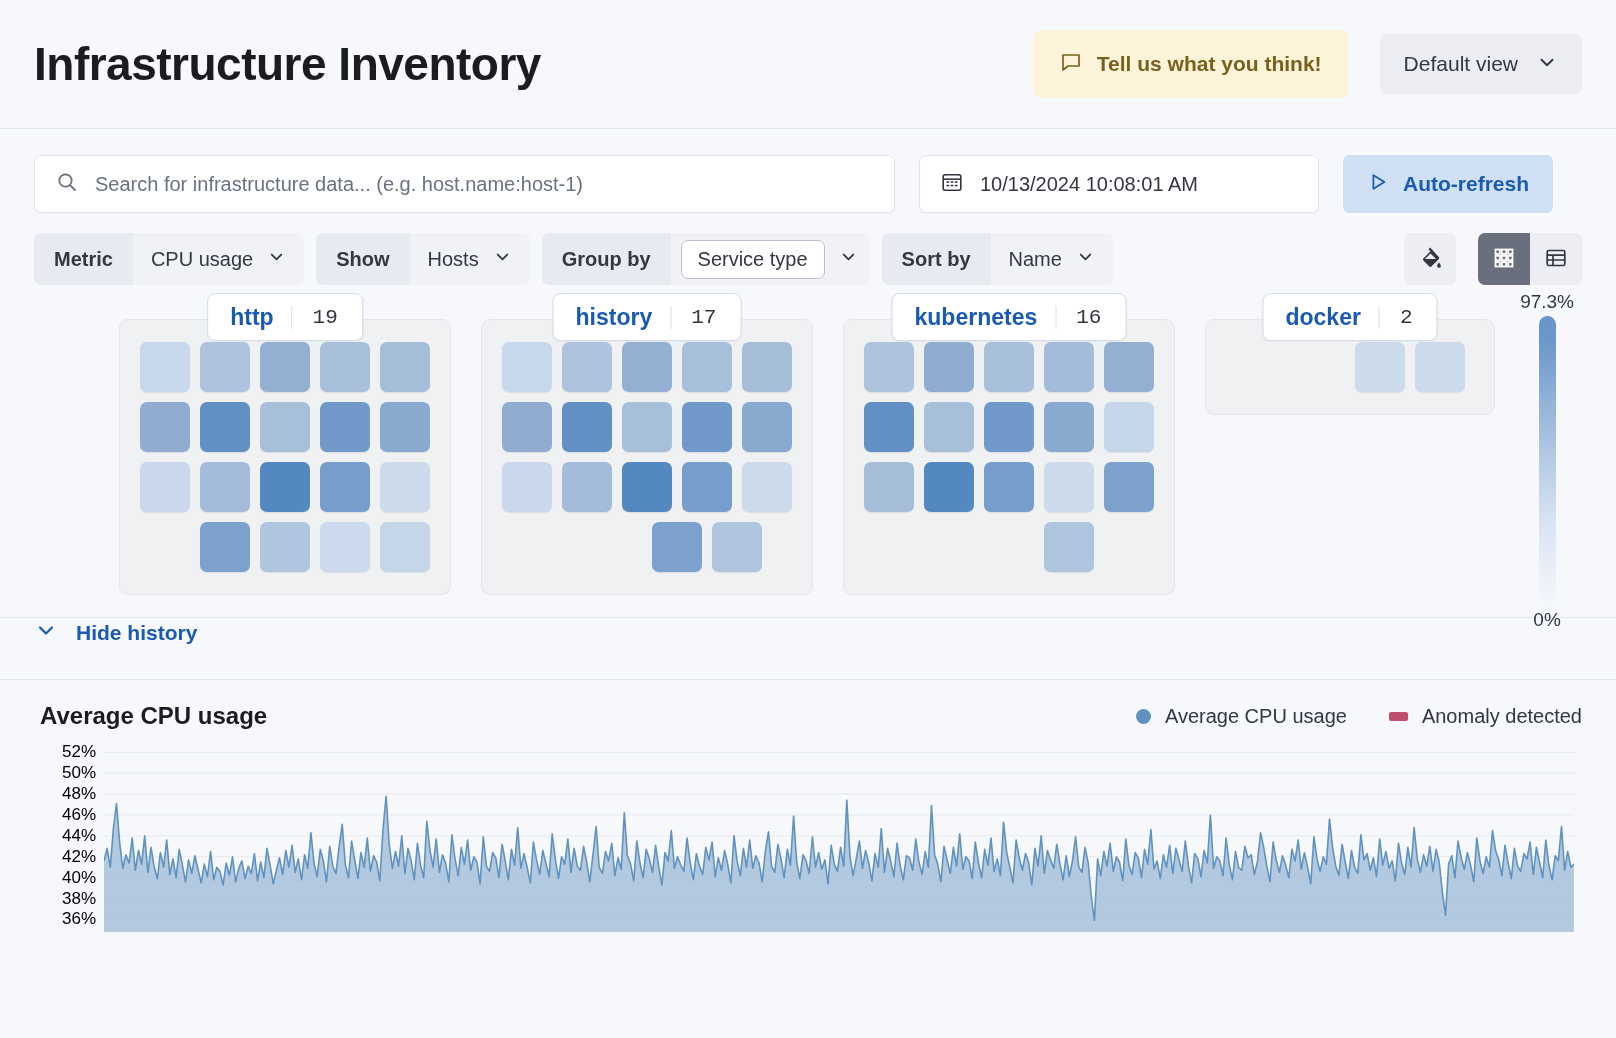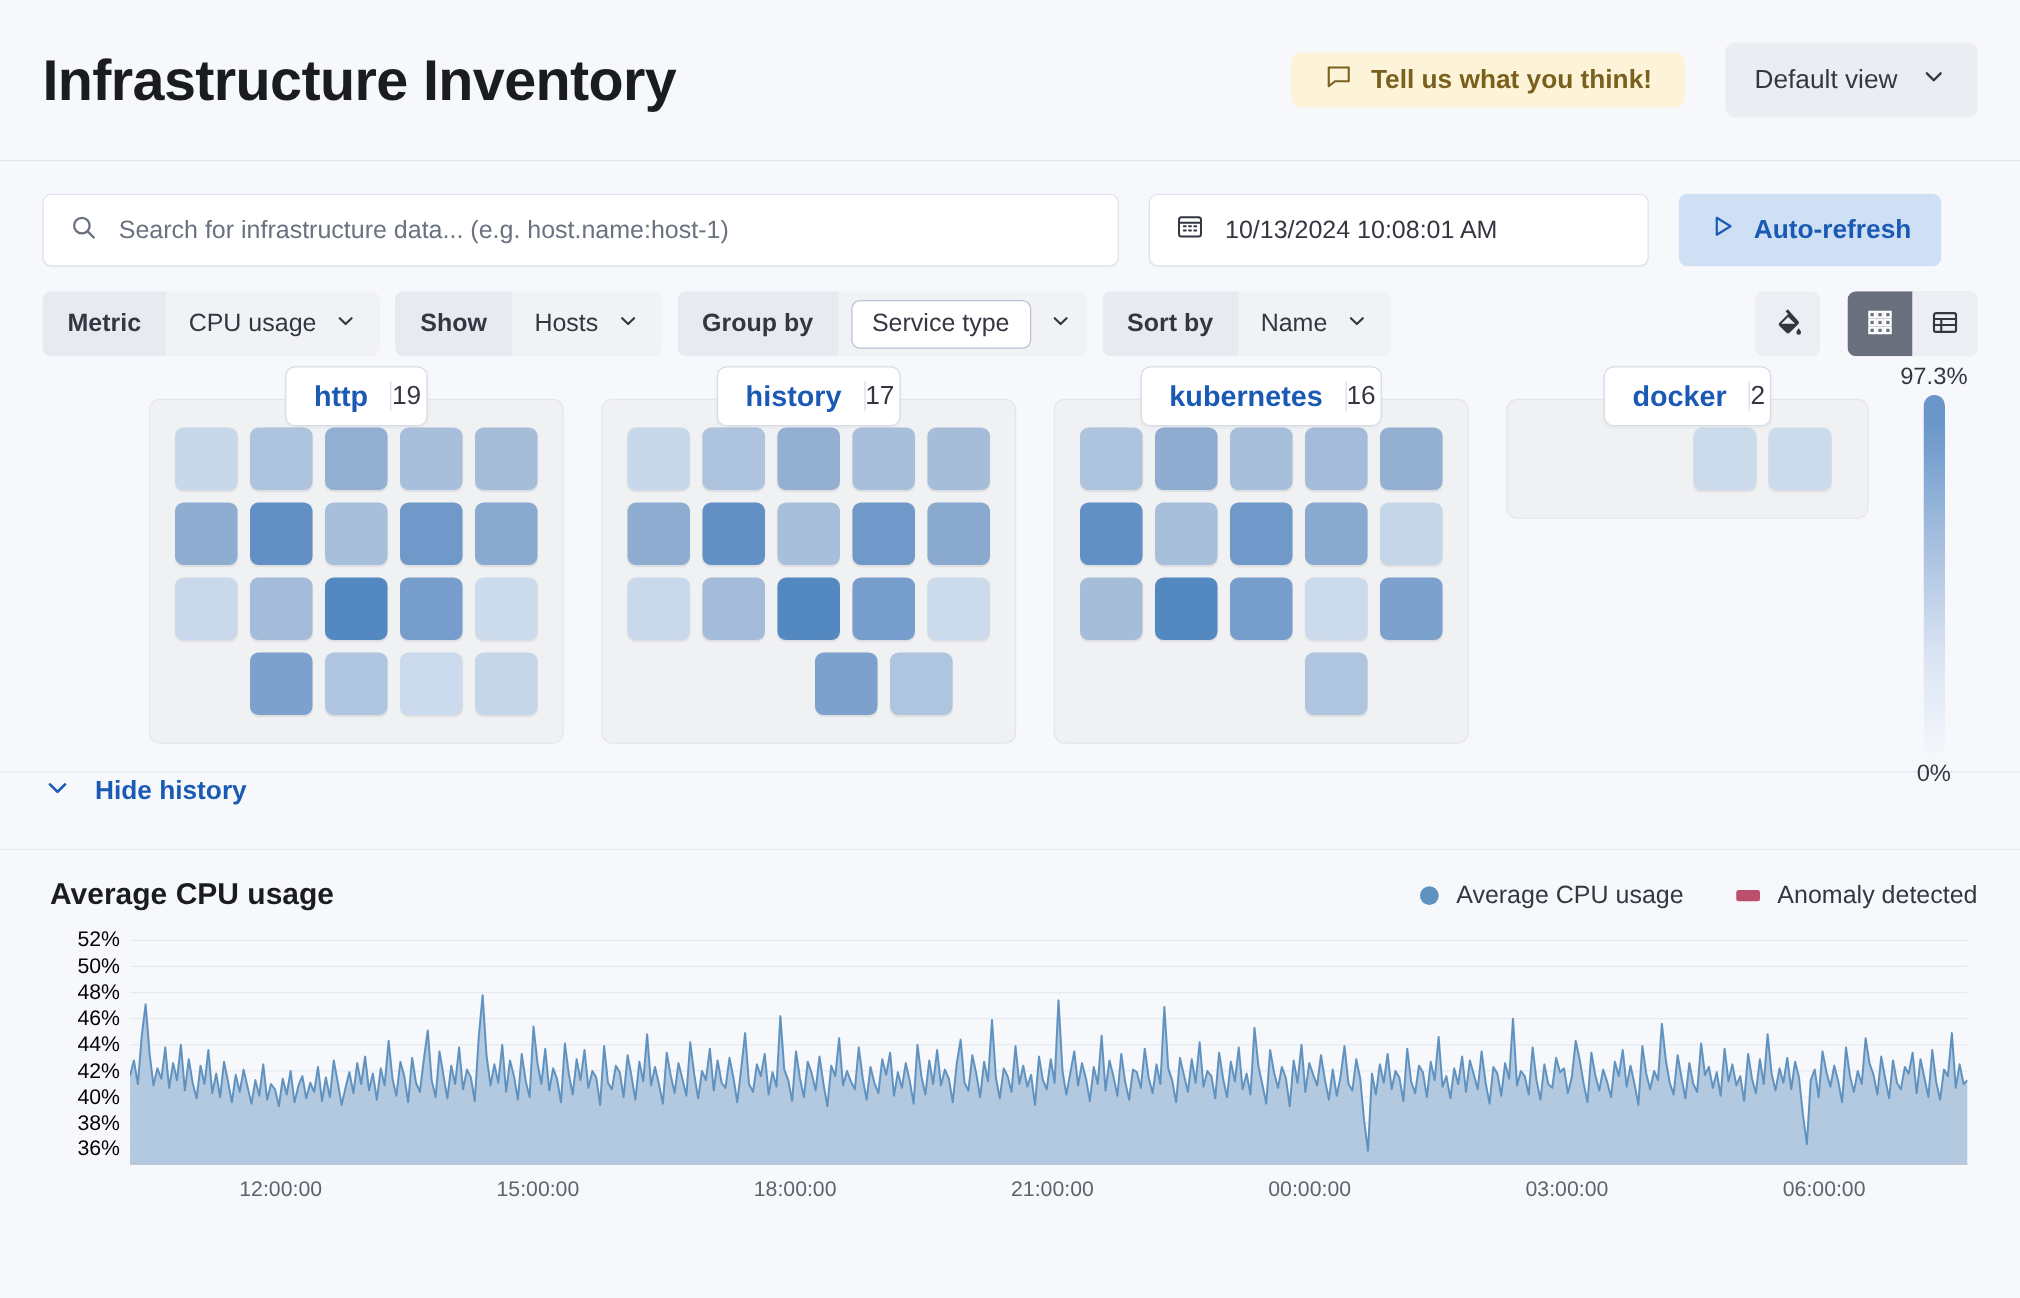--- a/index.html
+++ b/index.html
@@ -35,21 +35,21 @@
     margin-left: auto;
     display: flex;
     align-items: center;
     gap: 32px;
   }
   .feedback-btn {
     background: #fdf3d8;
     color: #7a601d;
     border: none;
     border-radius: 8px;
-    height: 44px;
+    height: 68px;
     padding: 0 26px;
     display: flex;
     align-items: center;
     gap: 14px;
     font-size: 21px;
     font-weight: 700;
     cursor: pointer;
     font-family: inherit;
   }
   .view-btn {
@@ -213,22 +213,23 @@
     z-index: 3;
     white-space: nowrap;
     box-shadow: 0 1px 2px rgba(0,0,0,.04);
   }
   .group-name {
     color: #1a5ab5; font-weight: 700; font-size: 23px;
     padding: 0 18px;
   }
   .group-count {
     color: #343741; font-size: 21px;
-    padding: 0 0;
+    padding: 0 20px;
     border-left: 1px solid #d9dde8;
+    font-family: Liberation Mono, monospace;
   }
   .group-body {
     background: #f0f1f3;
     border: 1px solid #e4e6ec;
     border-radius: 9px;
     padding: 22px 20px;
     min-width: 290px;
     display: flex; flex-direction: column;
     gap: 10px;
     align-items: center;
@@ -617,24 +618,14 @@
           <line x1="0" x2="1470" y1="68.96629213483146" y2="68.96629213483146" stroke="#e6e9f0" stroke-width="1"></line>
           <line x1="0" x2="1470" y1="89.86516853932584" y2="89.86516853932584" stroke="#e6e9f0" stroke-width="1"></line>
           <line x1="0" x2="1470" y1="110.76404494382021" y2="110.76404494382021" stroke="#e6e9f0" stroke-width="1"></line>
           <line x1="0" x2="1470" y1="131.6629213483146" y2="131.6629213483146" stroke="#e6e9f0" stroke-width="1"></line>
           <line x1="0" x2="1470" y1="152.56179775280896" y2="152.56179775280896" stroke="#e6e9f0" stroke-width="1"></line>
           <line x1="0" x2="1470" y1="173.46067415730334" y2="173.46067415730334" stroke="#e6e9f0" stroke-width="1"></line>
           <path d="M0,186 L0.0,114.9 L3.1,102.4 L6.3,121.2 L9.4,82.6 L12.5,57.5 L15.7,97.2 L18.8,122.3 L21.9,108.7 L25.1,117.0 L28.2,92.0 L31.3,124.3 L34.5,104.5 L37.6,118.1 L40.7,89.9 L43.9,126.4 L47.0,101.4 L50.1,120.2 L53.3,132.7 L56.4,106.6 L59.6,121.2 L62.7,94.0 L65.8,128.5 L69.0,112.9 L72.1,131.7 L75.2,103.4 L78.4,119.1 L81.5,135.8 L84.6,113.9 L87.8,127.5 L90.9,109.7 L94.0,123.3 L97.2,136.9 L100.3,118.1 L103.4,130.6 L106.6,105.5 L109.7,133.8 L112.8,121.2 L116.0,125.4 L119.1,139.0 L122.2,117.0 L125.4,129.6 L128.5,110.8 L131.6,135.8 L134.8,122.3 L137.9,114.9 L141.0,132.7 L144.2,120.2 L147.3,127.5 L150.4,107.6 L153.6,134.8 L156.7,116.0 L159.9,131.7 L163.0,102.4 L166.1,119.1 L169.3,137.9 L172.4,124.3 L175.5,111.8 L178.7,128.5 L181.8,104.5 L184.9,121.2 L188.1,99.3 L191.2,126.4 L194.3,112.9 L197.5,133.8 L200.6,108.7 L203.7,122.3 L206.9,86.7 L210.0,117.0 L213.1,130.6 L216.3,103.4 L219.4,114.9 L222.5,135.8 L225.7,100.3 L228.8,120.2 L231.9,127.5 L235.1,101.4 L238.2,78.4 L241.3,118.1 L244.5,131.7 L247.6,95.1 L250.7,113.9 L253.9,132.7 L257.0,106.6 L260.1,121.2 L263.3,92.0 L266.4,125.4 L269.6,109.7 L272.7,116.0 L275.8,134.8 L279.0,83.6 L282.1,50.2 L285.2,98.2 L288.4,122.3 L291.5,105.5 L294.6,120.2 L297.8,89.9 L300.9,127.5 L304.0,102.4 L307.2,114.9 L310.3,133.8 L313.4,97.2 L316.6,119.1 L319.7,131.7 L322.8,75.2 L326.0,104.5 L329.1,121.2 L332.2,93.0 L335.4,126.4 L338.5,108.7 L341.6,117.0 L344.8,135.8 L347.9,88.8 L351.0,112.9 L354.2,129.6 L357.3,101.4 L360.4,118.1 L363.6,94.0 L366.7,124.3 L369.9,110.8 L373.0,116.0 L376.1,137.9 L379.3,90.9 L382.4,120.2 L385.5,125.4 L388.7,106.6 L391.8,111.8 L394.9,131.7 L398.1,98.2 L401.2,114.9 L404.3,133.8 L407.5,103.4 L410.6,119.1 L413.7,81.5 L416.9,122.3 L420.0,107.6 L423.1,121.2 L426.3,136.9 L429.4,96.1 L432.5,113.9 L435.7,128.5 L438.8,104.5 L441.9,117.0 L445.1,130.6 L448.2,87.8 L451.3,112.9 L454.5,132.7 L457.6,110.8 L460.7,118.1 L463.9,93.0 L467.0,126.4 L470.1,102.4 L473.3,120.2 L476.4,124.3 L479.6,100.3 L482.7,116.0 L485.8,135.8 L489.0,108.7 L492.1,80.5 L495.2,121.2 L498.4,127.5 L501.5,105.5 L504.6,114.9 L507.8,97.2 L510.9,129.6 L514.0,111.8 L517.2,123.3 L520.3,66.9 L523.4,109.7 L526.6,118.1 L529.7,134.8 L532.8,95.1 L536.0,117.0 L539.1,131.7 L542.2,103.4 L545.4,112.9 L548.5,126.4 L551.6,99.3 L554.8,121.2 L557.9,139.0 L561.0,106.6 L564.2,114.9 L567.3,84.6 L570.4,122.3 L573.6,110.8 L576.7,119.1 L579.9,125.4 L583.0,92.0 L586.1,116.0 L589.3,133.8 L592.4,107.6 L595.5,120.2 L598.7,128.5 L601.8,101.4 L604.9,113.9 L608.1,96.1 L611.2,130.6 L614.3,111.8 L617.5,124.3 L620.6,104.5 L623.7,118.1 L626.9,136.9 L630.0,89.9 L633.1,114.9 L636.3,129.6 L639.4,102.4 L642.5,121.2 L645.7,94.0 L648.8,122.3 L651.9,109.7 L655.1,117.0 L658.2,135.8 L661.3,105.5 L664.5,85.7 L667.6,120.2 L670.7,126.4 L673.9,98.2 L677.0,112.9 L680.1,131.7 L683.3,103.4 L686.4,119.1 L689.6,70.0 L692.7,116.0 L695.8,132.7 L699.0,108.7 L702.1,114.9 L705.2,127.5 L708.4,90.9 L711.5,121.2 L714.6,106.6 L717.8,123.3 L720.9,113.9 L724.0,137.9 L727.2,99.3 L730.3,118.1 L733.4,125.4 L736.6,101.4 L739.7,120.2 L742.8,54.3 L746.0,110.8 L749.1,129.6 L752.2,112.9 L755.4,95.1 L758.5,122.3 L761.6,104.5 L764.8,117.0 L767.9,134.8 L771.0,107.6 L774.2,121.2 L777.3,82.6 L780.4,126.4 L783.6,102.4 L786.7,114.9 L789.9,130.6 L793.0,97.2 L796.1,119.1 L799.3,133.8 L802.4,109.7 L805.5,111.8 L808.7,124.3 L811.8,93.0 L814.9,116.0 L818.1,128.5 L821.2,105.5 L824.3,121.2 L827.5,59.6 L830.6,108.7 L833.7,118.1 L836.9,135.8 L840.0,100.3 L843.1,113.9 L846.3,127.5 L849.4,101.4 L852.5,120.2 L855.7,87.8 L858.8,123.3 L861.9,110.8 L865.1,114.9 L868.2,132.7 L871.3,96.1 L874.5,117.0 L877.6,131.7 L880.7,103.4 L883.9,119.1 L887.0,92.0 L890.1,125.4 L893.3,112.9 L896.4,129.6 L899.6,76.3 L902.7,106.6 L905.8,121.2 L909.0,136.9 L912.1,94.0 L915.2,111.8 L918.4,124.3 L921.5,107.6 L924.6,116.0 L927.8,139.0 L930.9,102.4 L934.0,120.2 L937.2,89.9 L940.3,127.5 L943.4,104.5 L946.6,113.9 L949.7,122.3 L952.8,98.2 L956.0,118.1 L959.1,133.8 L962.2,109.7 L965.4,130.6 L968.5,114.9 L971.6,90.9 L974.8,121.2 L977.9,126.4 L981.0,101.4 L984.2,117.0 L987.3,150.5 L990.4,174.5 L993.6,112.9 L996.7,129.6 L999.9,105.5 L1003.0,120.2 L1006.1,97.2 L1009.3,125.4 L1012.4,110.8 L1015.5,116.0 L1018.7,134.8 L1021.8,93.0 L1024.9,119.1 L1028.1,128.5 L1031.2,106.6 L1034.3,111.8 L1037.5,131.7 L1040.6,103.4 L1043.7,118.1 L1046.9,83.6 L1050.0,123.3 L1053.1,114.9 L1056.3,132.7 L1059.4,108.7 L1062.5,121.2 L1065.7,99.3 L1068.8,127.5 L1071.9,102.4 L1075.1,113.9 L1078.2,125.4 L1081.3,95.1 L1084.5,120.2 L1087.6,136.9 L1090.7,107.6 L1093.9,112.9 L1097.0,130.6 L1100.1,104.5 L1103.3,117.0 L1106.4,69.0 L1109.6,122.3 L1112.7,110.8 L1115.8,114.9 L1119.0,129.6 L1122.1,92.0 L1125.2,118.1 L1128.4,133.8 L1131.5,105.5 L1134.6,121.2 L1137.8,124.3 L1140.9,100.3 L1144.0,111.8 L1147.2,108.7 L1150.3,128.5 L1153.4,116.0 L1156.6,86.7 L1159.7,101.4 L1162.8,120.2 L1166.0,135.8 L1169.1,96.1 L1172.2,113.9 L1175.4,126.4 L1178.5,109.7 L1181.6,119.1 L1184.8,131.7 L1187.9,103.4 L1191.0,114.9 L1194.2,94.0 L1197.3,123.3 L1200.4,106.6 L1203.6,121.2 L1206.7,137.9 L1209.9,90.9 L1213.0,112.9 L1216.1,125.4 L1219.3,110.8 L1222.4,118.1 L1225.5,73.1 L1228.7,102.4 L1231.8,120.2 L1234.9,129.6 L1238.1,98.2 L1241.2,116.0 L1244.3,132.7 L1247.5,104.5 L1250.6,121.2 L1253.7,127.5 L1256.9,88.8 L1260.0,113.9 L1263.1,107.6 L1266.3,124.3 L1269.4,111.8 L1272.5,130.6 L1275.7,93.0 L1278.8,119.1 L1281.9,105.5 L1285.1,122.3 L1288.2,114.9 L1291.3,134.8 L1294.5,97.2 L1297.6,117.0 L1300.7,128.5 L1303.9,101.4 L1307.0,121.2 L1310.1,81.5 L1313.3,112.9 L1316.4,126.4 L1319.6,108.7 L1322.7,120.2 L1325.8,100.3 L1329.0,125.4 L1332.1,103.4 L1335.2,116.0 L1338.4,146.3 L1341.5,169.3 L1344.6,118.1 L1347.8,109.7 L1350.9,131.7 L1354.0,95.1 L1357.2,111.8 L1360.3,123.3 L1363.4,106.6 L1366.6,119.1 L1369.7,135.8 L1372.8,92.0 L1376.0,114.9 L1379.1,127.5 L1382.2,110.8 L1385.4,121.2 L1388.5,84.6 L1391.6,104.5 L1394.8,113.9 L1397.9,129.6 L1401.0,99.3 L1404.2,117.0 L1407.3,132.7 L1410.4,102.4 L1413.6,120.2 L1416.7,125.4 L1419.9,107.6 L1423.0,112.9 L1426.1,96.1 L1429.3,128.5 L1432.4,101.4 L1435.5,116.0 L1438.7,131.7 L1441.8,94.0 L1444.9,119.1 L1448.1,133.8 L1451.2,109.7 L1454.3,114.9 L1457.5,80.5 L1460.6,124.3 L1463.7,105.5 L1466.9,121.2 L1470.0,118.1 L1470,186 Z" fill="#aec6de" fill-opacity=".95"></path>
           <path d="M0.0,114.9 L3.1,102.4 L6.3,121.2 L9.4,82.6 L12.5,57.5 L15.7,97.2 L18.8,122.3 L21.9,108.7 L25.1,117.0 L28.2,92.0 L31.3,124.3 L34.5,104.5 L37.6,118.1 L40.7,89.9 L43.9,126.4 L47.0,101.4 L50.1,120.2 L53.3,132.7 L56.4,106.6 L59.6,121.2 L62.7,94.0 L65.8,128.5 L69.0,112.9 L72.1,131.7 L75.2,103.4 L78.4,119.1 L81.5,135.8 L84.6,113.9 L87.8,127.5 L90.9,109.7 L94.0,123.3 L97.2,136.9 L100.3,118.1 L103.4,130.6 L106.6,105.5 L109.7,133.8 L112.8,121.2 L116.0,125.4 L119.1,139.0 L122.2,117.0 L125.4,129.6 L128.5,110.8 L131.6,135.8 L134.8,122.3 L137.9,114.9 L141.0,132.7 L144.2,120.2 L147.3,127.5 L150.4,107.6 L153.6,134.8 L156.7,116.0 L159.9,131.7 L163.0,102.4 L166.1,119.1 L169.3,137.9 L172.4,124.3 L175.5,111.8 L178.7,128.5 L181.8,104.5 L184.9,121.2 L188.1,99.3 L191.2,126.4 L194.3,112.9 L197.5,133.8 L200.6,108.7 L203.7,122.3 L206.9,86.7 L210.0,117.0 L213.1,130.6 L216.3,103.4 L219.4,114.9 L222.5,135.8 L225.7,100.3 L228.8,120.2 L231.9,127.5 L235.1,101.4 L238.2,78.4 L241.3,118.1 L244.5,131.7 L247.6,95.1 L250.7,113.9 L253.9,132.7 L257.0,106.6 L260.1,121.2 L263.3,92.0 L266.4,125.4 L269.6,109.7 L272.7,116.0 L275.8,134.8 L279.0,83.6 L282.1,50.2 L285.2,98.2 L288.4,122.3 L291.5,105.5 L294.6,120.2 L297.8,89.9 L300.9,127.5 L304.0,102.4 L307.2,114.9 L310.3,133.8 L313.4,97.2 L316.6,119.1 L319.7,131.7 L322.8,75.2 L326.0,104.5 L329.1,121.2 L332.2,93.0 L335.4,126.4 L338.5,108.7 L341.6,117.0 L344.8,135.8 L347.9,88.8 L351.0,112.9 L354.2,129.6 L357.3,101.4 L360.4,118.1 L363.6,94.0 L366.7,124.3 L369.9,110.8 L373.0,116.0 L376.1,137.9 L379.3,90.9 L382.4,120.2 L385.5,125.4 L388.7,106.6 L391.8,111.8 L394.9,131.7 L398.1,98.2 L401.2,114.9 L404.3,133.8 L407.5,103.4 L410.6,119.1 L413.7,81.5 L416.9,122.3 L420.0,107.6 L423.1,121.2 L426.3,136.9 L429.4,96.1 L432.5,113.9 L435.7,128.5 L438.8,104.5 L441.9,117.0 L445.1,130.6 L448.2,87.8 L451.3,112.9 L454.5,132.7 L457.6,110.8 L460.7,118.1 L463.9,93.0 L467.0,126.4 L470.1,102.4 L473.3,120.2 L476.4,124.3 L479.6,100.3 L482.7,116.0 L485.8,135.8 L489.0,108.7 L492.1,80.5 L495.2,121.2 L498.4,127.5 L501.5,105.5 L504.6,114.9 L507.8,97.2 L510.9,129.6 L514.0,111.8 L517.2,123.3 L520.3,66.9 L523.4,109.7 L526.6,118.1 L529.7,134.8 L532.8,95.1 L536.0,117.0 L539.1,131.7 L542.2,103.4 L545.4,112.9 L548.5,126.4 L551.6,99.3 L554.8,121.2 L557.9,139.0 L561.0,106.6 L564.2,114.9 L567.3,84.6 L570.4,122.3 L573.6,110.8 L576.7,119.1 L579.9,125.4 L583.0,92.0 L586.1,116.0 L589.3,133.8 L592.4,107.6 L595.5,120.2 L598.7,128.5 L601.8,101.4 L604.9,113.9 L608.1,96.1 L611.2,130.6 L614.3,111.8 L617.5,124.3 L620.6,104.5 L623.7,118.1 L626.9,136.9 L630.0,89.9 L633.1,114.9 L636.3,129.6 L639.4,102.4 L642.5,121.2 L645.7,94.0 L648.8,122.3 L651.9,109.7 L655.1,117.0 L658.2,135.8 L661.3,105.5 L664.5,85.7 L667.6,120.2 L670.7,126.4 L673.9,98.2 L677.0,112.9 L680.1,131.7 L683.3,103.4 L686.4,119.1 L689.6,70.0 L692.7,116.0 L695.8,132.7 L699.0,108.7 L702.1,114.9 L705.2,127.5 L708.4,90.9 L711.5,121.2 L714.6,106.6 L717.8,123.3 L720.9,113.9 L724.0,137.9 L727.2,99.3 L730.3,118.1 L733.4,125.4 L736.6,101.4 L739.7,120.2 L742.8,54.3 L746.0,110.8 L749.1,129.6 L752.2,112.9 L755.4,95.1 L758.5,122.3 L761.6,104.5 L764.8,117.0 L767.9,134.8 L771.0,107.6 L774.2,121.2 L777.3,82.6 L780.4,126.4 L783.6,102.4 L786.7,114.9 L789.9,130.6 L793.0,97.2 L796.1,119.1 L799.3,133.8 L802.4,109.7 L805.5,111.8 L808.7,124.3 L811.8,93.0 L814.9,116.0 L818.1,128.5 L821.2,105.5 L824.3,121.2 L827.5,59.6 L830.6,108.7 L833.7,118.1 L836.9,135.8 L840.0,100.3 L843.1,113.9 L846.3,127.5 L849.4,101.4 L852.5,120.2 L855.7,87.8 L858.8,123.3 L861.9,110.8 L865.1,114.9 L868.2,132.7 L871.3,96.1 L874.5,117.0 L877.6,131.7 L880.7,103.4 L883.9,119.1 L887.0,92.0 L890.1,125.4 L893.3,112.9 L896.4,129.6 L899.6,76.3 L902.7,106.6 L905.8,121.2 L909.0,136.9 L912.1,94.0 L915.2,111.8 L918.4,124.3 L921.5,107.6 L924.6,116.0 L927.8,139.0 L930.9,102.4 L934.0,120.2 L937.2,89.9 L940.3,127.5 L943.4,104.5 L946.6,113.9 L949.7,122.3 L952.8,98.2 L956.0,118.1 L959.1,133.8 L962.2,109.7 L965.4,130.6 L968.5,114.9 L971.6,90.9 L974.8,121.2 L977.9,126.4 L981.0,101.4 L984.2,117.0 L987.3,150.5 L990.4,174.5 L993.6,112.9 L996.7,129.6 L999.9,105.5 L1003.0,120.2 L1006.1,97.2 L1009.3,125.4 L1012.4,110.8 L1015.5,116.0 L1018.7,134.8 L1021.8,93.0 L1024.9,119.1 L1028.1,128.5 L1031.2,106.6 L1034.3,111.8 L1037.5,131.7 L1040.6,103.4 L1043.7,118.1 L1046.9,83.6 L1050.0,123.3 L1053.1,114.9 L1056.3,132.7 L1059.4,108.7 L1062.5,121.2 L1065.7,99.3 L1068.8,127.5 L1071.9,102.4 L1075.1,113.9 L1078.2,125.4 L1081.3,95.1 L1084.5,120.2 L1087.6,136.9 L1090.7,107.6 L1093.9,112.9 L1097.0,130.6 L1100.1,104.5 L1103.3,117.0 L1106.4,69.0 L1109.6,122.3 L1112.7,110.8 L1115.8,114.9 L1119.0,129.6 L1122.1,92.0 L1125.2,118.1 L1128.4,133.8 L1131.5,105.5 L1134.6,121.2 L1137.8,124.3 L1140.9,100.3 L1144.0,111.8 L1147.2,108.7 L1150.3,128.5 L1153.4,116.0 L1156.6,86.7 L1159.7,101.4 L1162.8,120.2 L1166.0,135.8 L1169.1,96.1 L1172.2,113.9 L1175.4,126.4 L1178.5,109.7 L1181.6,119.1 L1184.8,131.7 L1187.9,103.4 L1191.0,114.9 L1194.2,94.0 L1197.3,123.3 L1200.4,106.6 L1203.6,121.2 L1206.7,137.9 L1209.9,90.9 L1213.0,112.9 L1216.1,125.4 L1219.3,110.8 L1222.4,118.1 L1225.5,73.1 L1228.7,102.4 L1231.8,120.2 L1234.9,129.6 L1238.1,98.2 L1241.2,116.0 L1244.3,132.7 L1247.5,104.5 L1250.6,121.2 L1253.7,127.5 L1256.9,88.8 L1260.0,113.9 L1263.1,107.6 L1266.3,124.3 L1269.4,111.8 L1272.5,130.6 L1275.7,93.0 L1278.8,119.1 L1281.9,105.5 L1285.1,122.3 L1288.2,114.9 L1291.3,134.8 L1294.5,97.2 L1297.6,117.0 L1300.7,128.5 L1303.9,101.4 L1307.0,121.2 L1310.1,81.5 L1313.3,112.9 L1316.4,126.4 L1319.6,108.7 L1322.7,120.2 L1325.8,100.3 L1329.0,125.4 L1332.1,103.4 L1335.2,116.0 L1338.4,146.3 L1341.5,169.3 L1344.6,118.1 L1347.8,109.7 L1350.9,131.7 L1354.0,95.1 L1357.2,111.8 L1360.3,123.3 L1363.4,106.6 L1366.6,119.1 L1369.7,135.8 L1372.8,92.0 L1376.0,114.9 L1379.1,127.5 L1382.2,110.8 L1385.4,121.2 L1388.5,84.6 L1391.6,104.5 L1394.8,113.9 L1397.9,129.6 L1401.0,99.3 L1404.2,117.0 L1407.3,132.7 L1410.4,102.4 L1413.6,120.2 L1416.7,125.4 L1419.9,107.6 L1423.0,112.9 L1426.1,96.1 L1429.3,128.5 L1432.4,101.4 L1435.5,116.0 L1438.7,131.7 L1441.8,94.0 L1444.9,119.1 L1448.1,133.8 L1451.2,109.7 L1454.3,114.9 L1457.5,80.5 L1460.6,124.3 L1463.7,105.5 L1466.9,121.2 L1470.0,118.1 " fill="none" stroke="#6092c0" stroke-width="1.6" stroke-linejoin="round"></path>
           <line x1="0" x2="1470" y1="185.5" y2="185.5" stroke="#c2c8d4" stroke-width="1"></line>
         </svg></div>
-    <div class="x-labels" id="xaxis">
-        <div class="x-label" style="left: 120.54px;">12:00:00</div>
-        <div class="x-label" style="left: 326.34px;">15:00:00</div>
-        <div class="x-label" style="left: 532.14px;">18:00:00</div>
-        <div class="x-label" style="left: 737.94px;">21:00:00</div>
-        <div class="x-label" style="left: 943.74px;">00:00:00</div>
-        <div class="x-label" style="left: 1149.54px;">03:00:00</div>
-        <div class="x-label" style="left: 1355.34px;">06:00:00</div>
-        <div class="x-label" style="left: 1550.85px;">09:00:00</div>
-      </div>
   </div>
 </div>
 
 </body></html>

